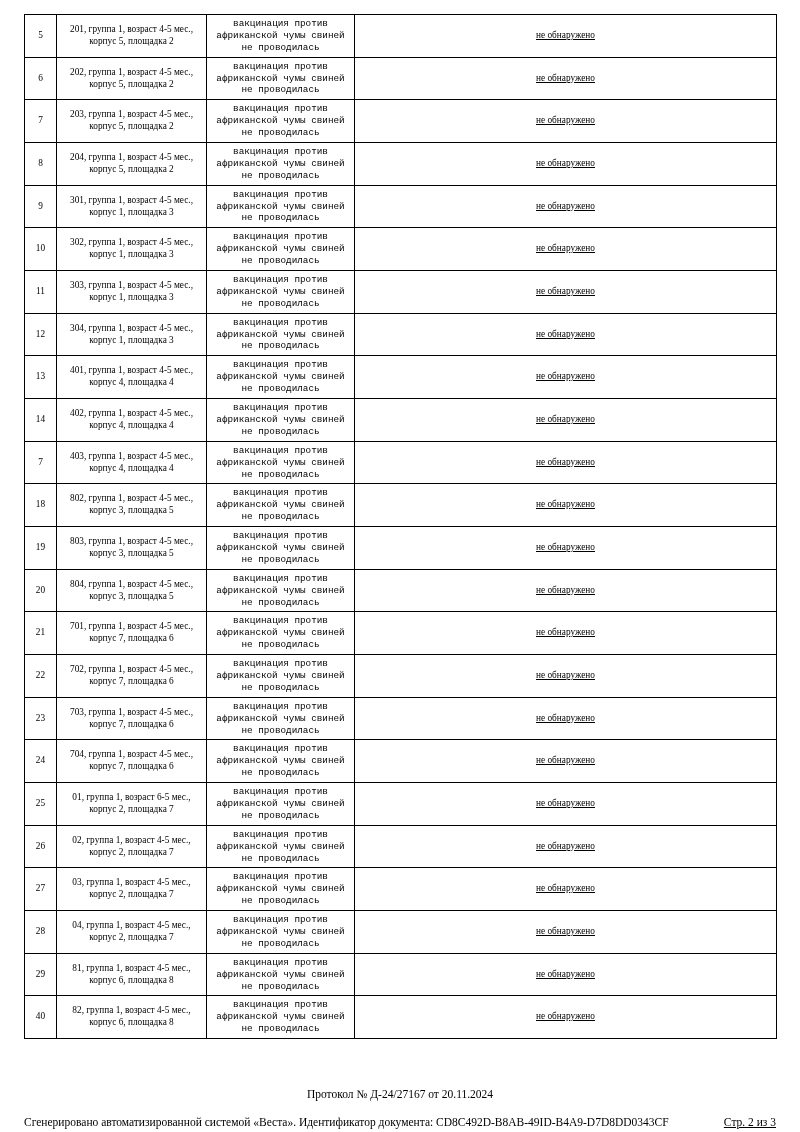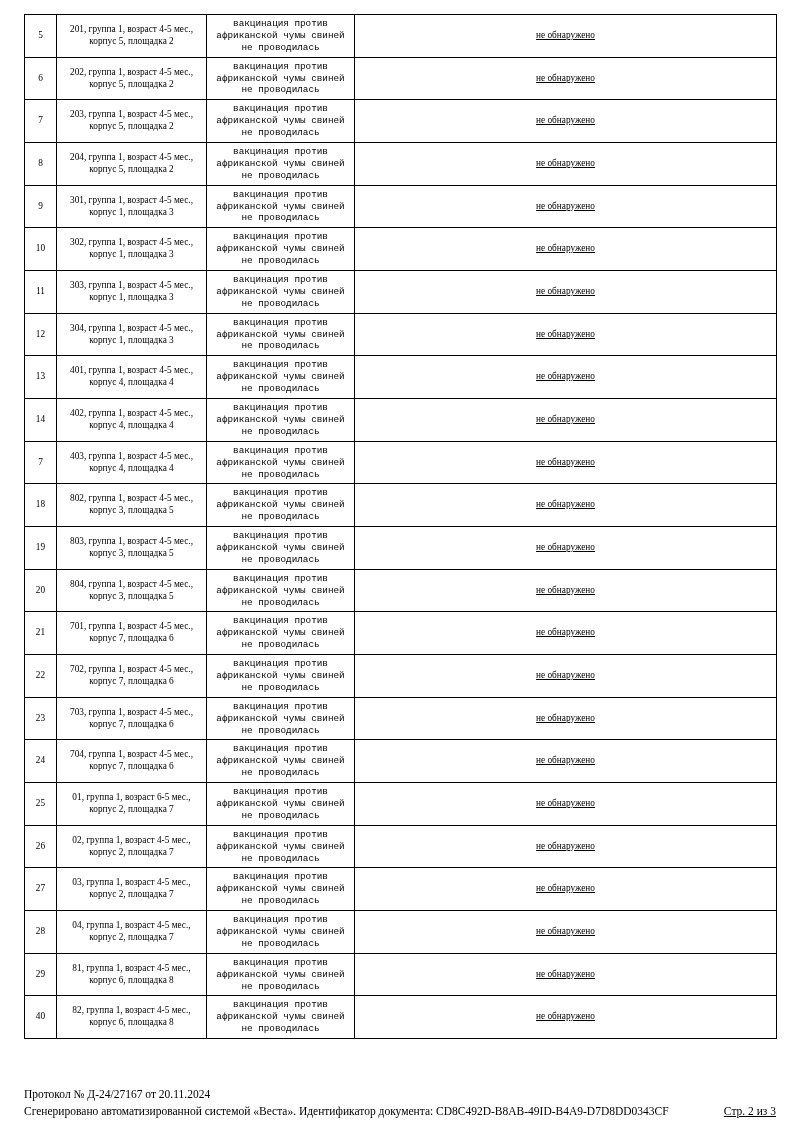--- a/index.html
+++ b/index.html
@@ -47,26 +47,28 @@
   .footer {
     position: absolute;
     left: 24px;
     top: 1086px;
     width: 752px;
     font-size: 11.5px;
     line-height: 1.45;
   }
   .footer-line1 {
     display: block;
+    text-align: center;
   }
   .footer-line2 {
     display: flex;
     justify-content: space-between;
     align-items: flex-start;
     width: 100%;
+    margin-top: 11px;
   }
   .footer-left {
     white-space: nowrap;
   }
   .footer-right {
     white-space: nowrap;
     padding-left: 10px;
     text-decoration: underline;
   }
 </style>

